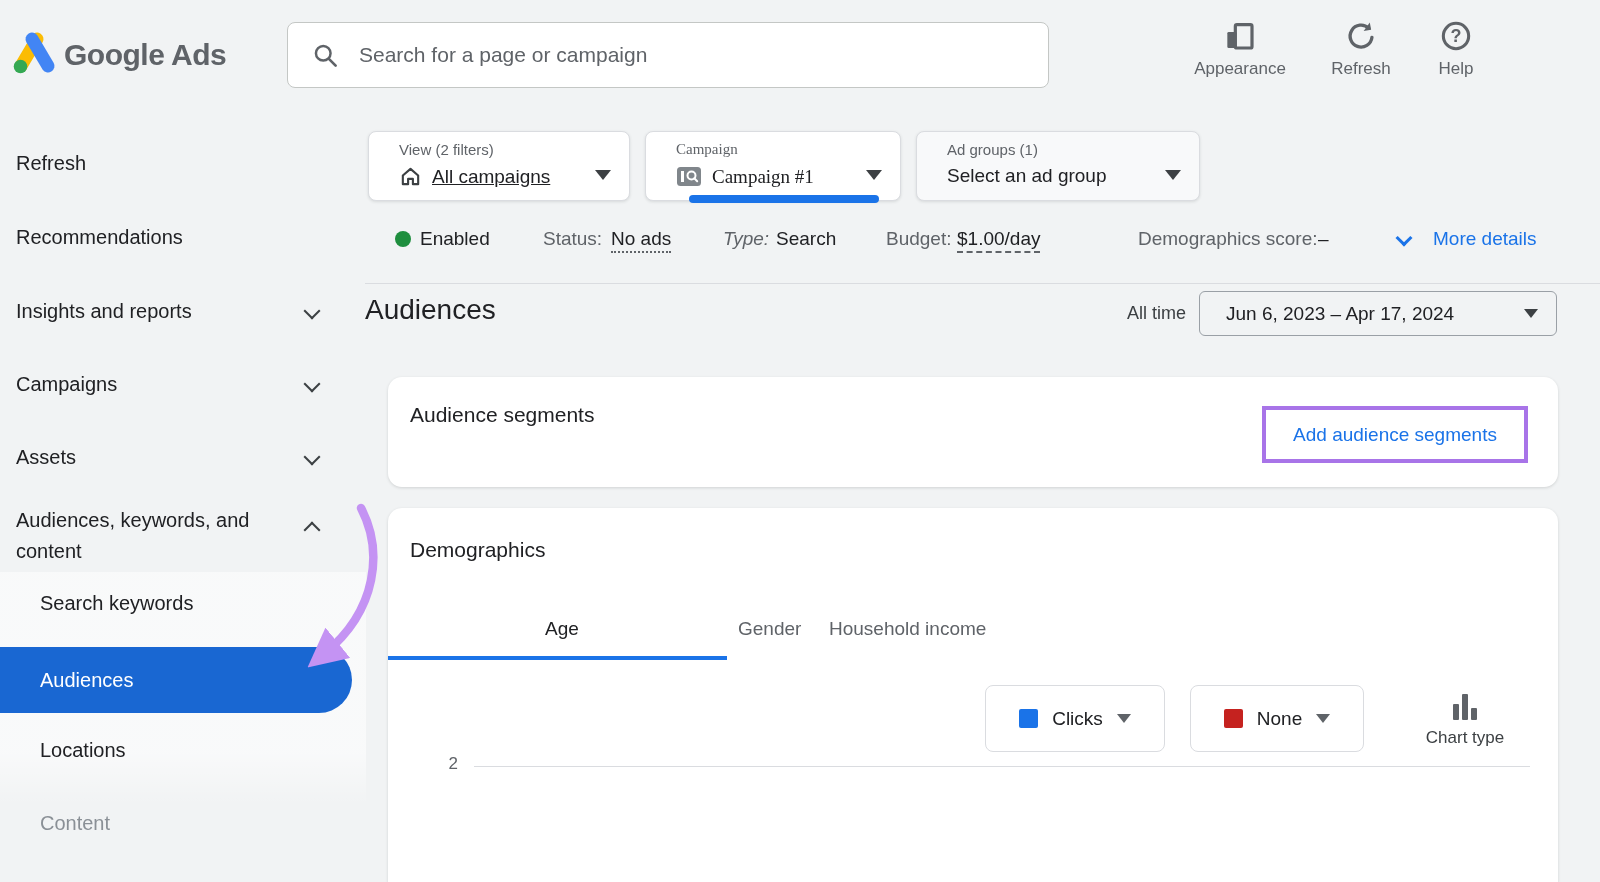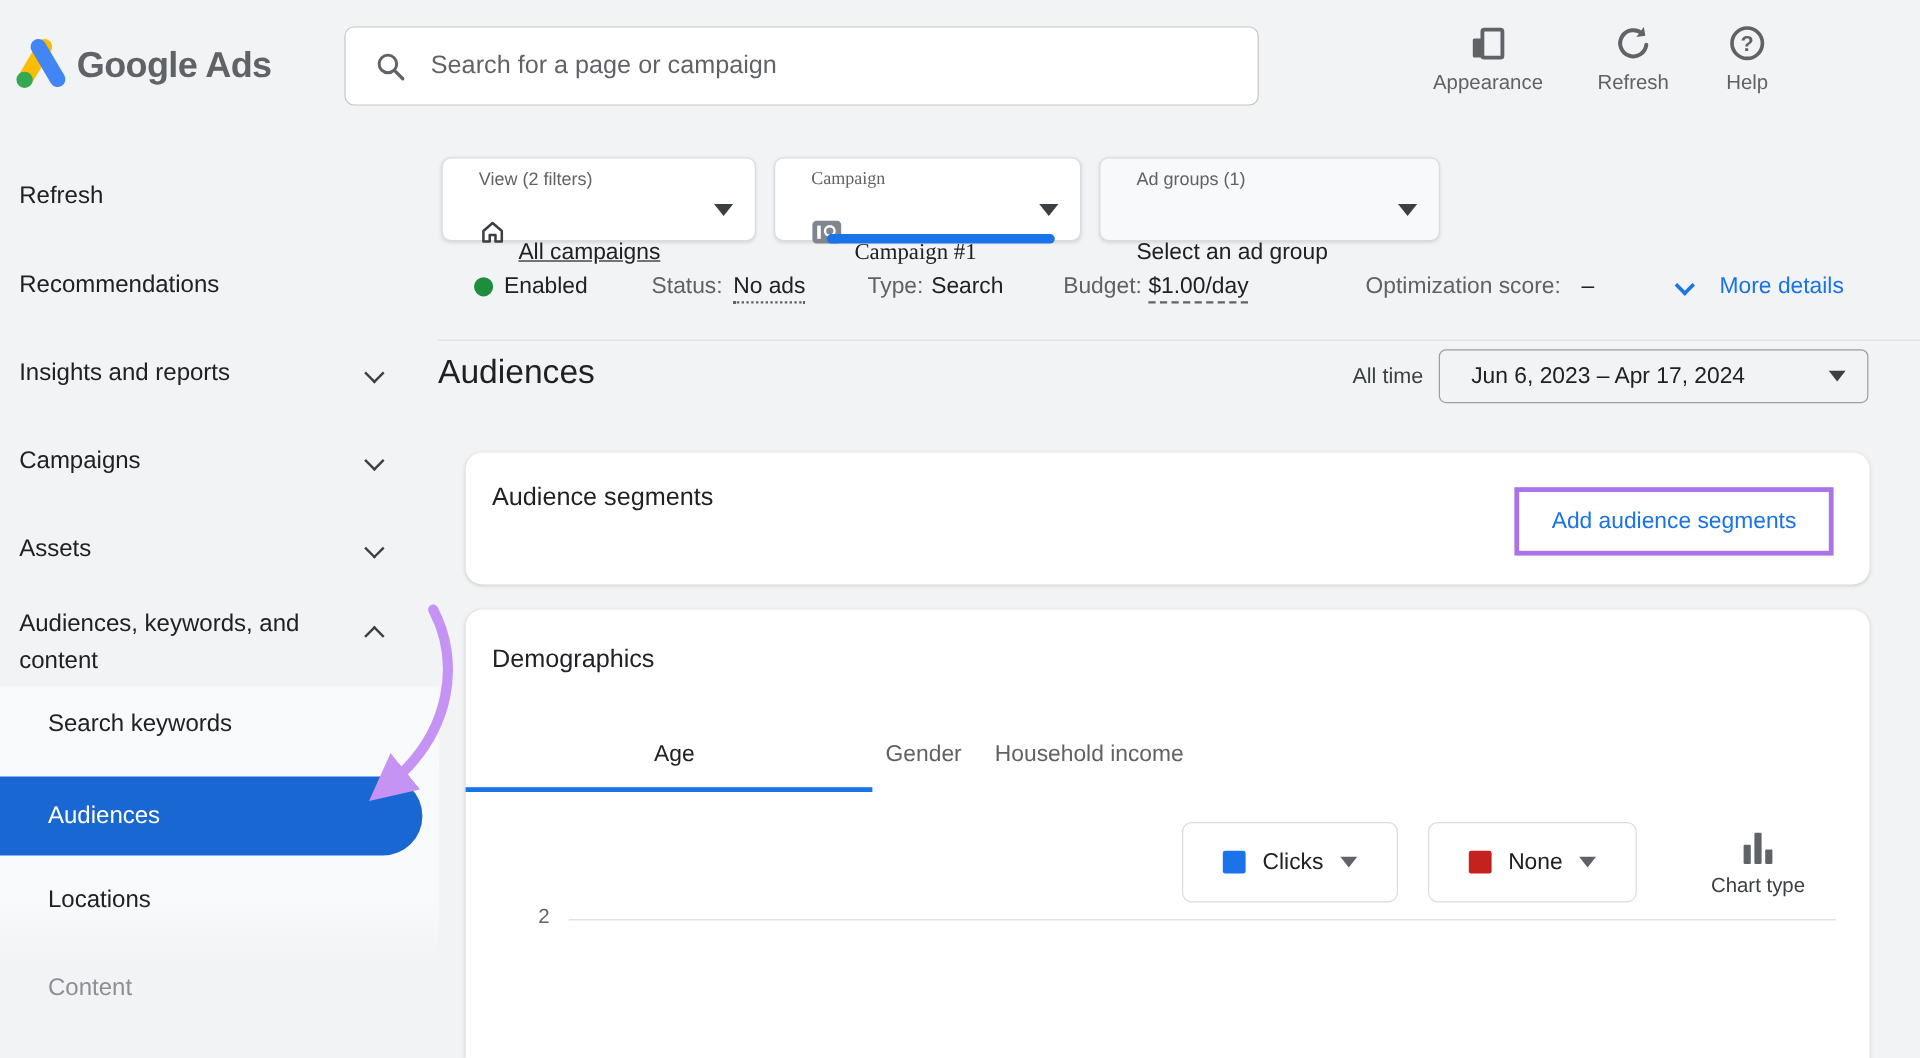--- a/index.html
+++ b/index.html
@@ -45,21 +45,21 @@
   .active-pill .lbl { color: #fff; font-size: 20px; font-weight: 500; }
 
   
   .fcard {
     top: 131px; height: 70px; background: #fff;
     border: 1px solid #dadce0; border-radius: 8px;
     box-shadow: 0 1px 3px rgba(60,64,67,.14); cursor: pointer;
   }
   .fcard .flabel { position: absolute; left: 30px; top: 9px; font-size: 15px; color: #5f6368; }
   .fcard .fvalue-row { position: absolute; left: 30px; top: 33px; display: flex; align-items: center; gap: 10px; }
-  .fcard .fvalue { font-size: 19px; color: #202124; margin-top: 35px; }
+  .fcard .fvalue { font-size: 19px; color: #202124; }
   .tri { width: 0; height: 0; border-left: 8px solid transparent; border-right: 8px solid transparent; border-top: 10px solid #3c4043; }
   .fcard .tri { position: absolute; right: 18px; top: 38px; }
   .campaign-selbar { position: absolute; left: 43px; bottom: -3px; width: 190px; height: 8px; background: #1a73e8; border-radius: 4px; }
 
   
   .st { top: 228px; font-size: 19px; }
   .st-gray { color: #5f6368; }
   .dotted-u { border-bottom: 2px dotted #5f6368; padding-bottom: 1px; cursor: pointer; }
   .dashed-u { border-bottom: 2px dashed #5f6368; padding-bottom: 1px; cursor: pointer; }
   .link-blue { color: #1a73e8; font-weight: 500; cursor: pointer; }
@@ -234,27 +234,27 @@
     </span>
     <span class="tri"></span>
   </div>
 
   <span class="abs" style="left:395px; top:231px; width:16px; height:16px; border-radius:50%; background:#1e8e3e;"></span>
   <span class="abs st" style="left:420px;">Enabled</span>
 
   <span class="abs st st-gray" style="left:543px;">Status:</span>
   <span class="abs st dotted-u" style="left:611px;">No ads</span>
 
-  <span class="abs st st-gray" style="left:723px;">Type:</span>
+  <span class="abs st st-gray" style="left:723px;font-style:italic;">Type:</span>
   <span class="abs st" style="left:776px;">Search</span>
 
   <span class="abs st st-gray" style="left:886px;">Budget:</span>
   <span class="abs st dashed-u" style="left:957px;">$1.00/day</span>
 
-  <span class="abs st st-gray" style="left:1138px;">Optimization score:</span>
+  <span class="abs st st-gray" style="left:1138px;">Demographics score:</span>
   <span class="abs st" style="left:1318px;">–</span>
 
   <span class="abs chev chev-down chev-blue" style="left:1398px; top:232px; border-width:3px; border-style:none solid solid none;"></span>
   <span class="abs st link-blue" style="left:1433px;">More details</span>
 
   <div class="abs divider-h" style="left:365px; top:283px; width:1235px;"></div>
   <div class="abs page-title">Audiences</div>
   <span class="abs" style="left:1098px; top:303px; width:88px; text-align:right; font-size:18px; color:#3c4043;">All time</span>
   <div class="abs date-box">
     <span class="val">Jun 6, 2023 – Apr 17, 2024</span>

